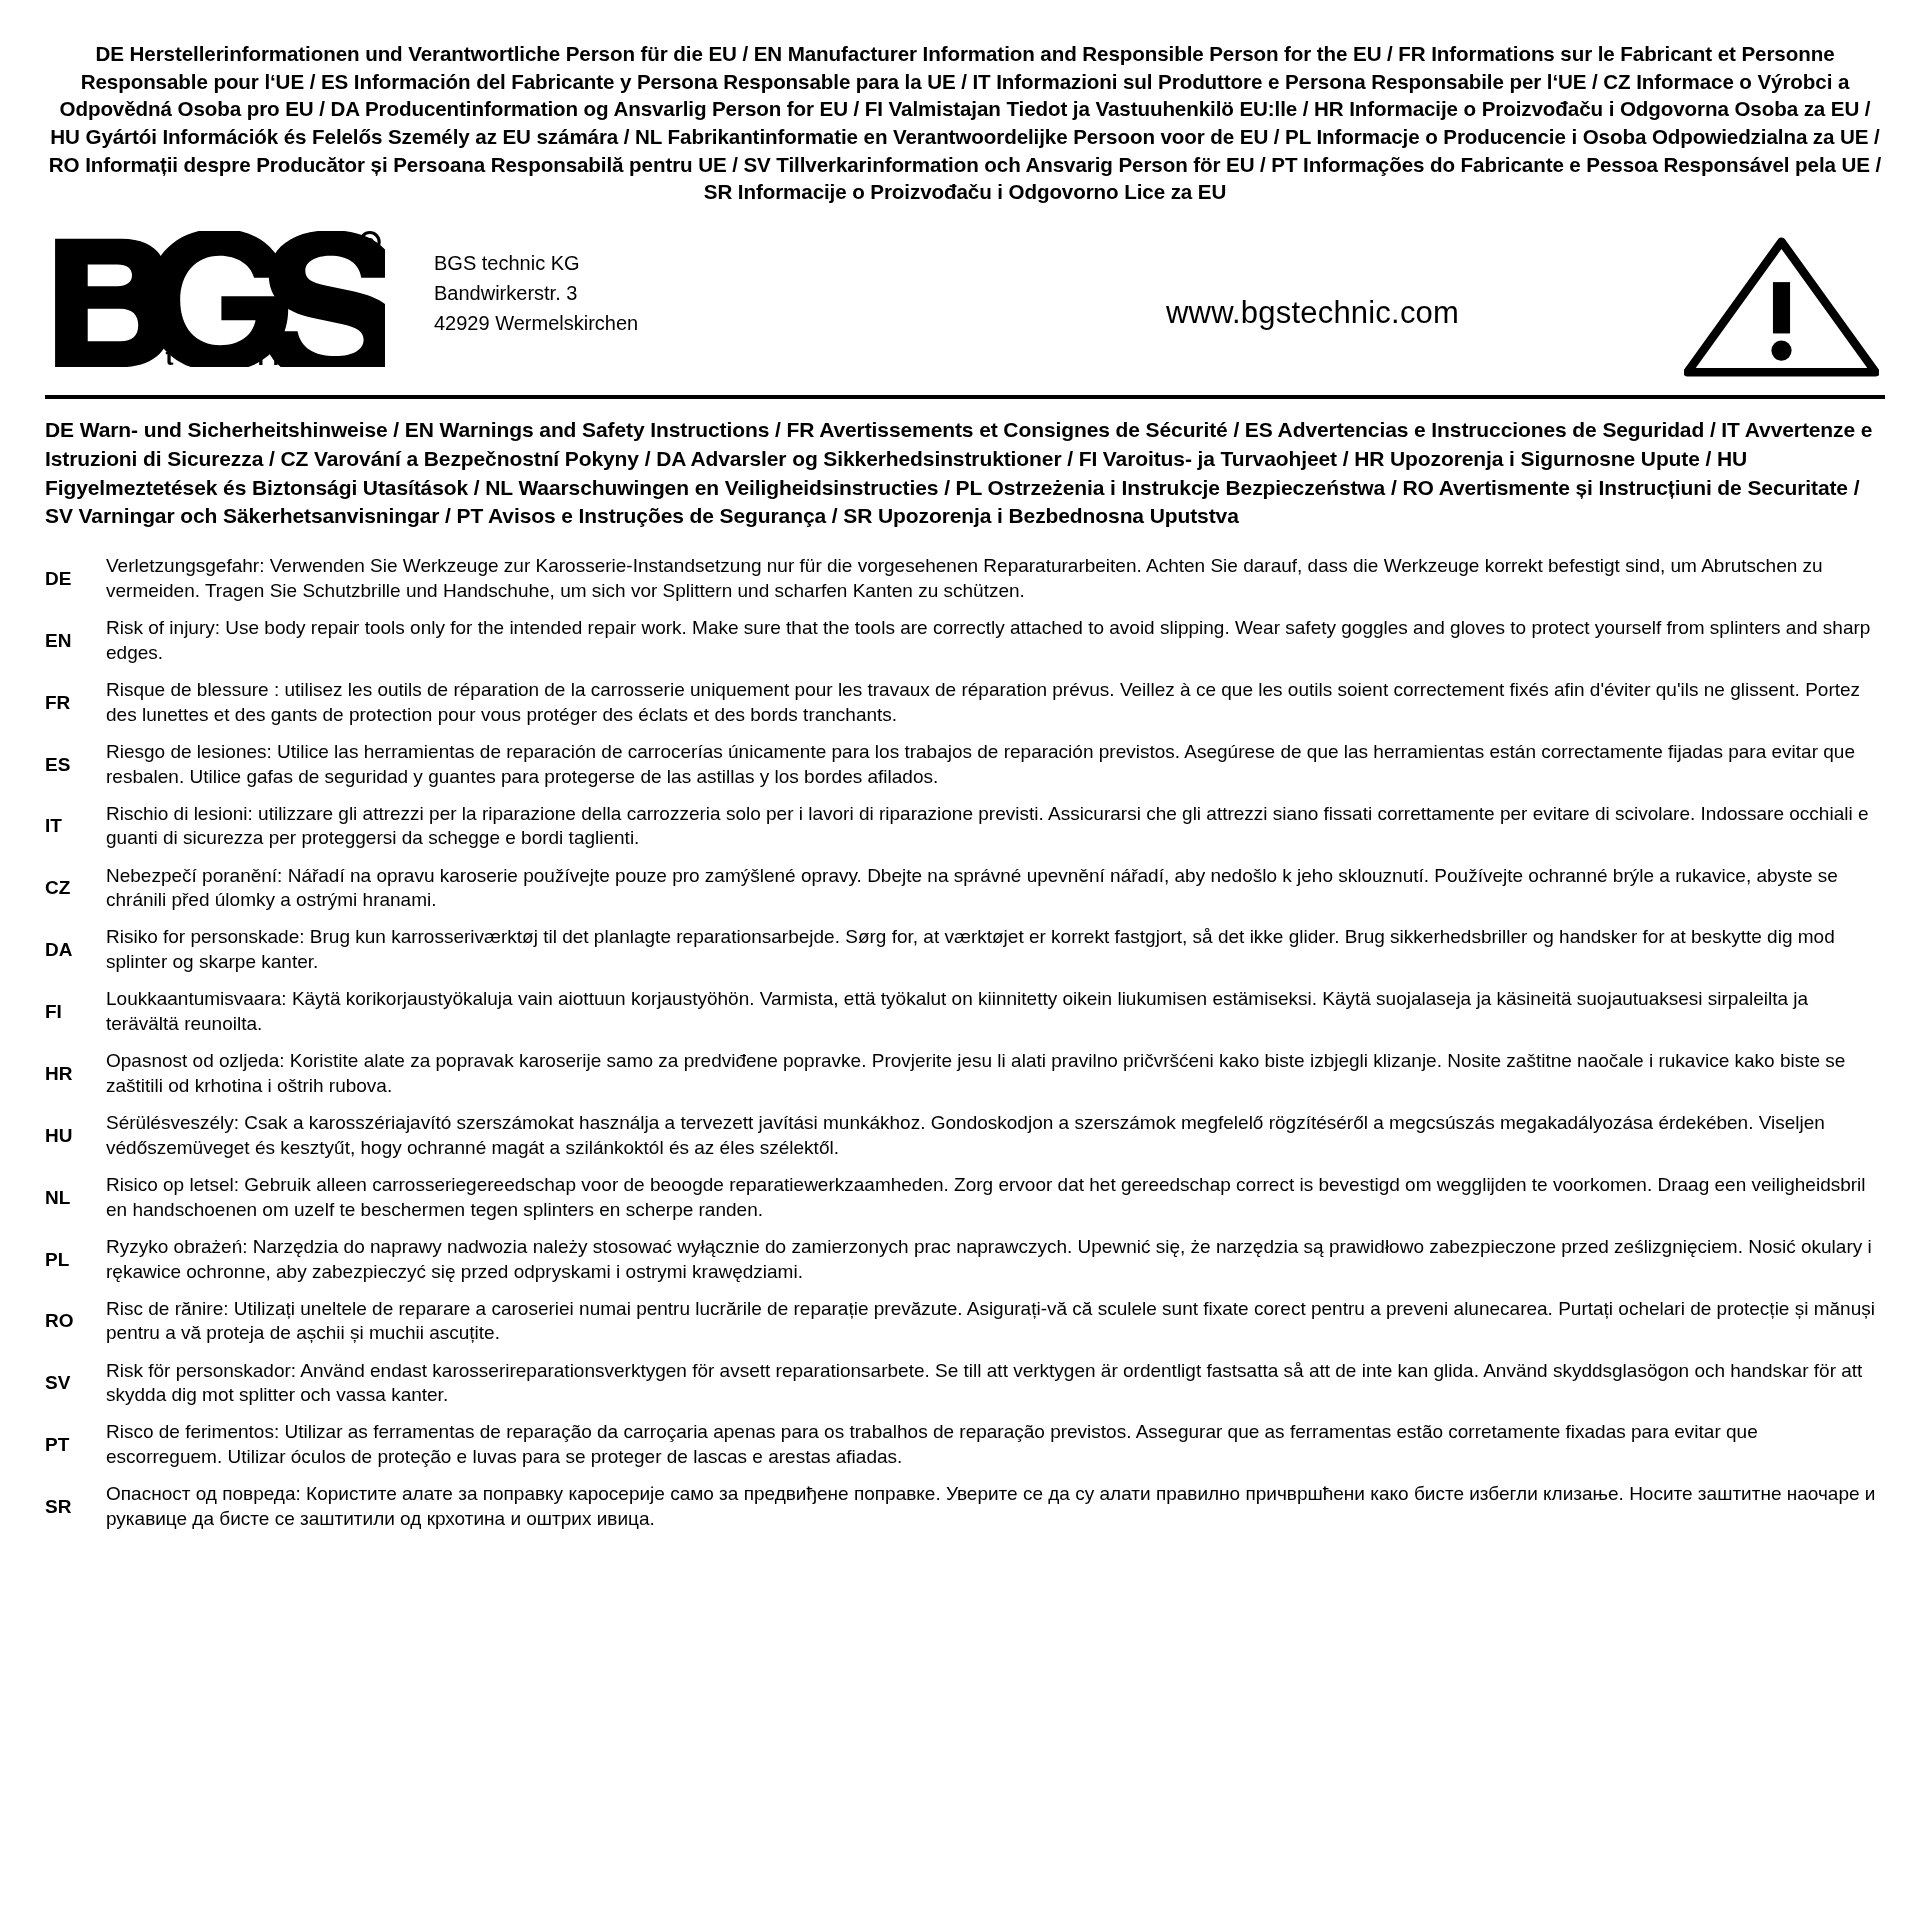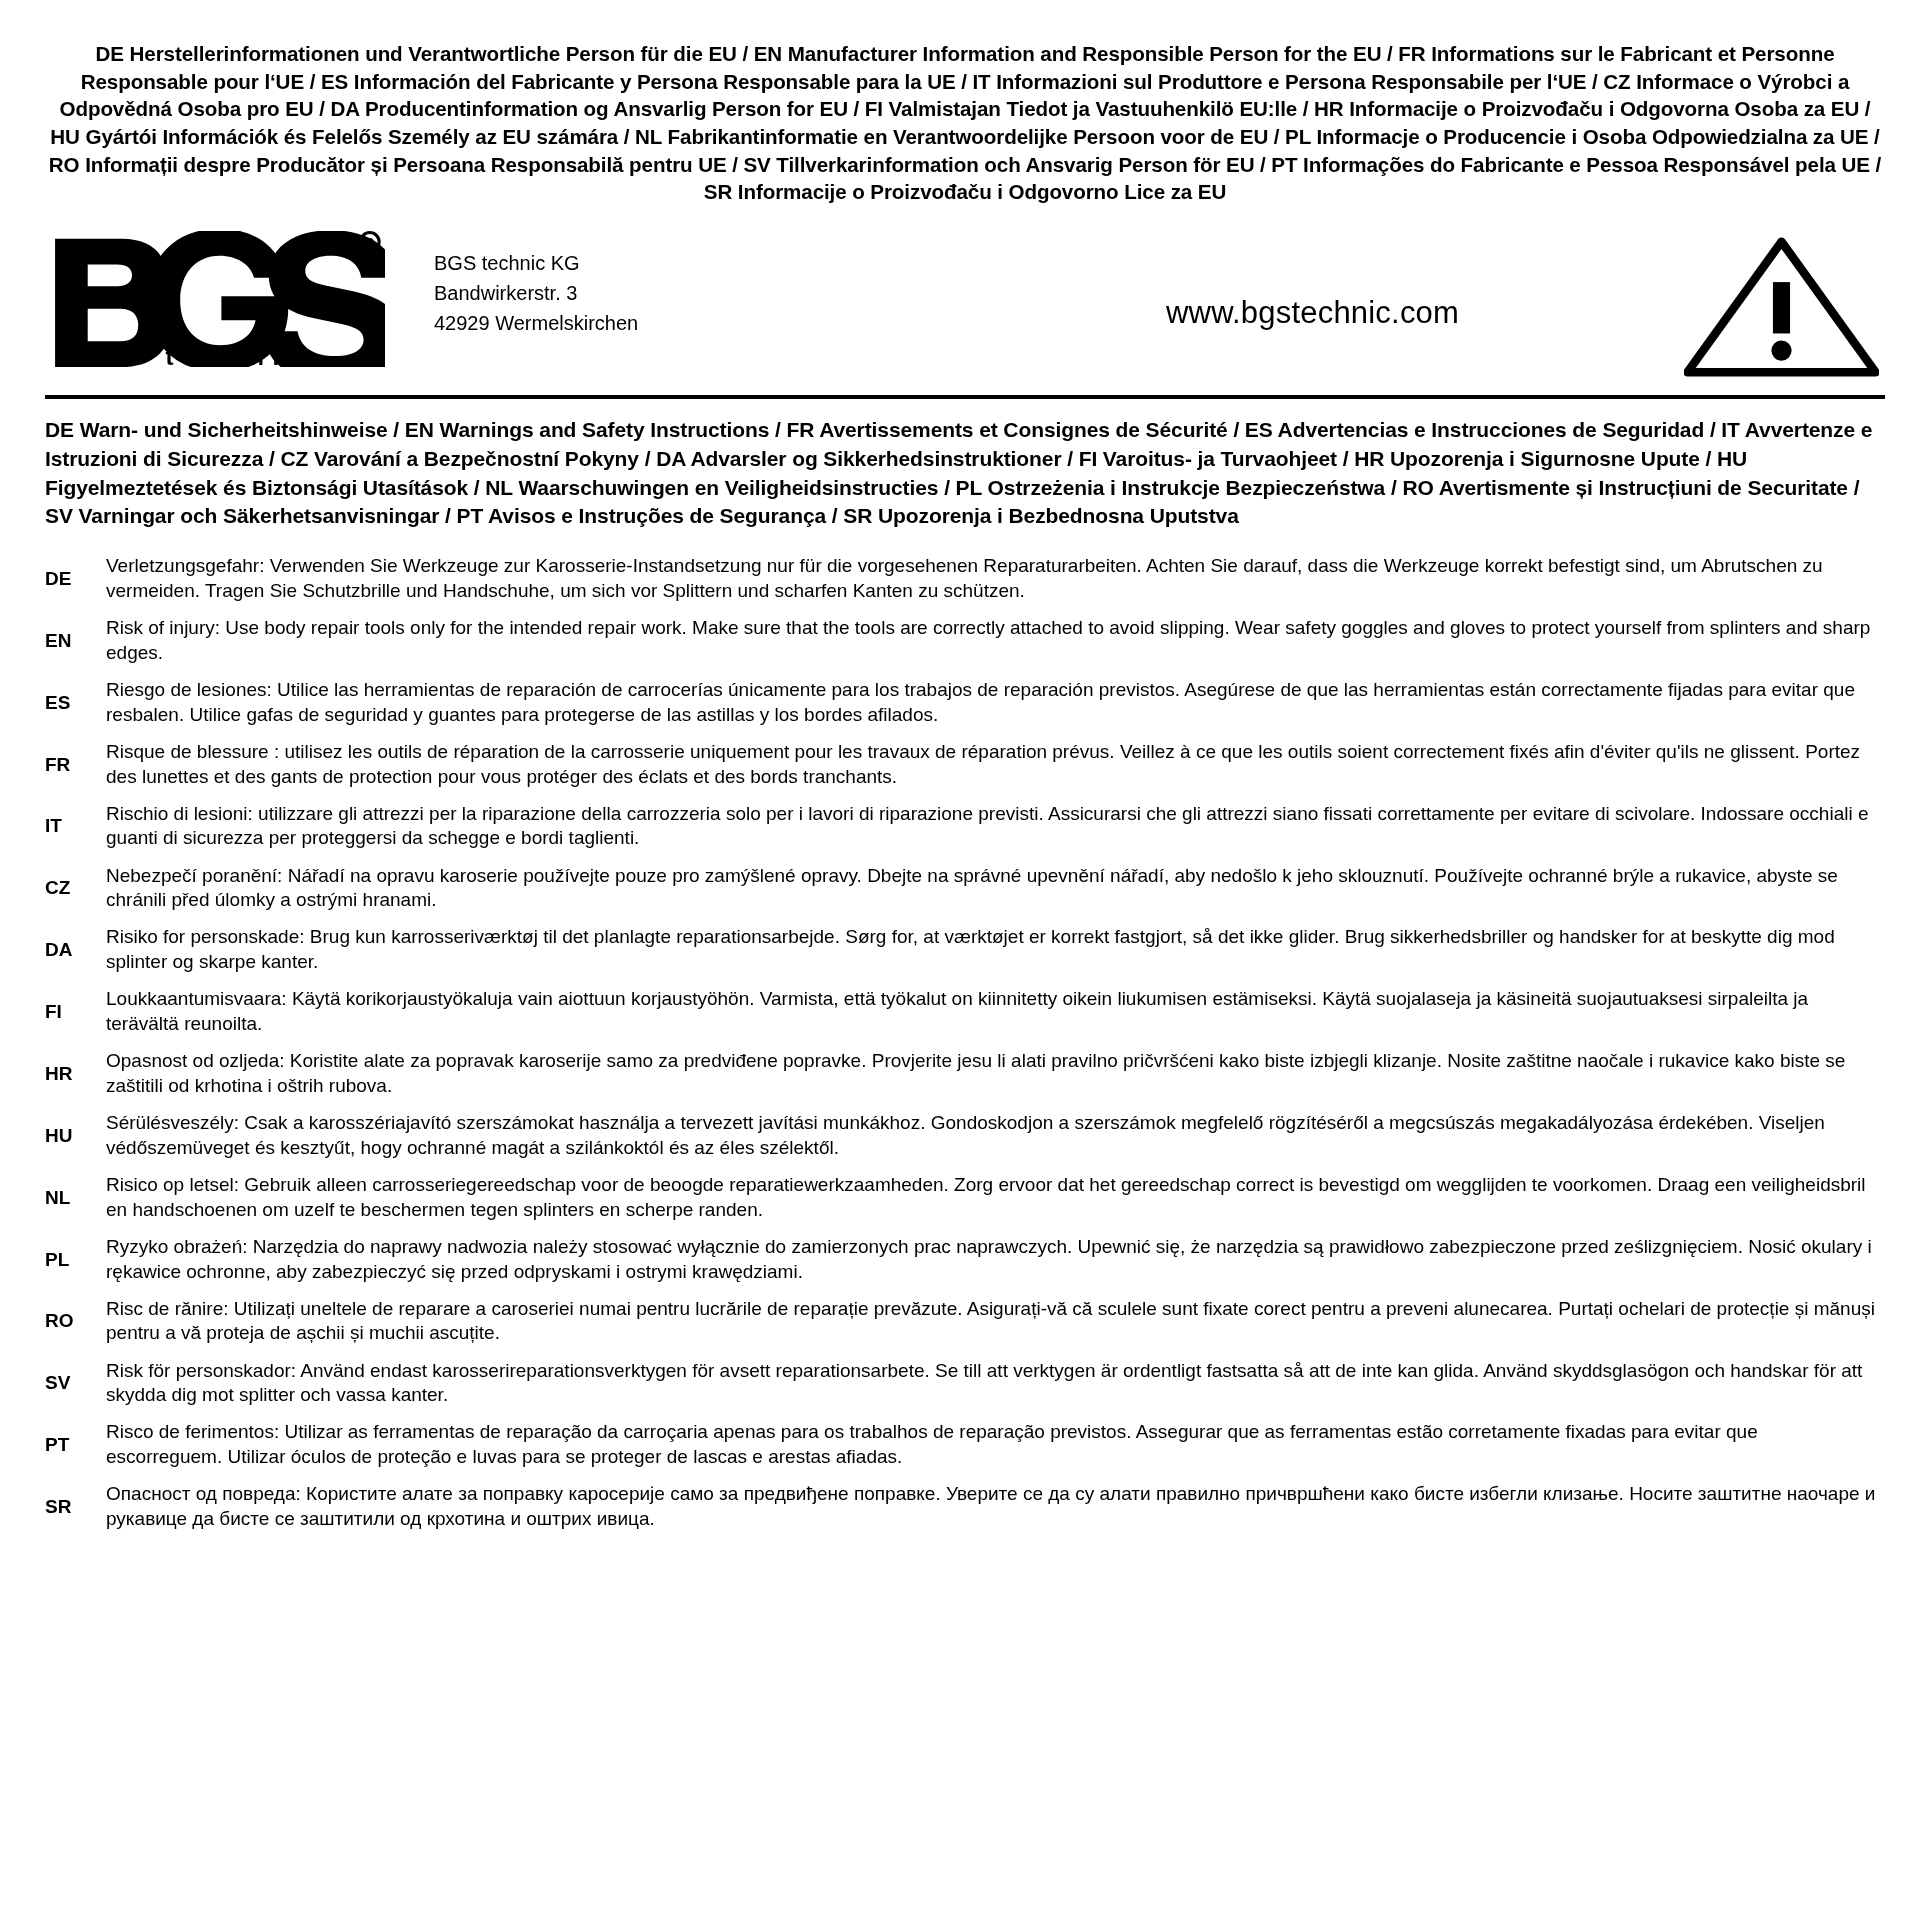--- a/index.html
+++ b/index.html
@@ -170,30 +170,30 @@
       <div class="lang-code">DE</div>
       <div class="lang-text">Verletzungsgefahr: Verwenden Sie Werkzeuge zur Karosserie-Instandsetzung nur für die vorgesehenen Reparaturarbeiten. Achten Sie darauf, dass die Werkzeuge korrekt befestigt sind, um Abrutschen zu vermeiden. Tragen Sie Schutzbrille und Handschuhe, um sich vor Splittern und scharfen Kanten zu schützen.</div>
     </div>
 
     <div class="lang-row">
       <div class="lang-code">EN</div>
       <div class="lang-text">Risk of injury: Use body repair tools only for the intended repair work. Make sure that the tools are correctly attached to avoid slipping. Wear safety goggles and gloves to protect yourself from splinters and sharp edges.</div>
     </div>
 
     <div class="lang-row">
+      <div class="lang-code">FR</div>
+      <div class="lang-text">Risque de blessure : utilisez les outils de réparation de la carrosserie uniquement pour les travaux de réparation prévus. Veillez à ce que les outils soient correctement fixés afin d'éviter qu'ils ne glissent. Portez des lunettes et des gants de protection pour vous protéger des éclats et des bords tranchants.</div>
+    </div>
+
+    <div class="lang-row">
       <div class="lang-code">ES</div>
       <div class="lang-text">Riesgo de lesiones: Utilice las herramientas de reparación de carrocerías únicamente para los trabajos de reparación previstos. Asegúrese de que las herramientas están correctamente fijadas para evitar que resbalen. Utilice gafas de seguridad y guantes para protegerse de las astillas y los bordes afilados.</div>
     </div>
 
     <div class="lang-row">
-      <div class="lang-code">FR</div>
-      <div class="lang-text">Risque de blessure : utilisez les outils de réparation de la carrosserie uniquement pour les travaux de réparation prévus. Veillez à ce que les outils soient correctement fixés afin d'éviter qu'ils ne glissent. Portez des lunettes et des gants de protection pour vous protéger des éclats et des bords tranchants.</div>
-    </div>
-
-    <div class="lang-row">
       <div class="lang-code">IT</div>
       <div class="lang-text">Rischio di lesioni: utilizzare gli attrezzi per la riparazione della carrozzeria solo per i lavori di riparazione previsti. Assicurarsi che gli attrezzi siano fissati correttamente per evitare di scivolare. Indossare occhiali e guanti di sicurezza per proteggersi da schegge e bordi taglienti.</div>
     </div>
 
     <div class="lang-row">
       <div class="lang-code">CZ</div>
       <div class="lang-text">Nebezpečí poranění: Nářadí na opravu karoserie používejte pouze pro zamýšlené opravy. Dbejte na správné upevnění nářadí, aby nedošlo k jeho sklouznutí. Používejte ochranné brýle a rukavice, abyste se chránili před úlomky a ostrými hranami.</div>
     </div>
 
     <div class="lang-row">

